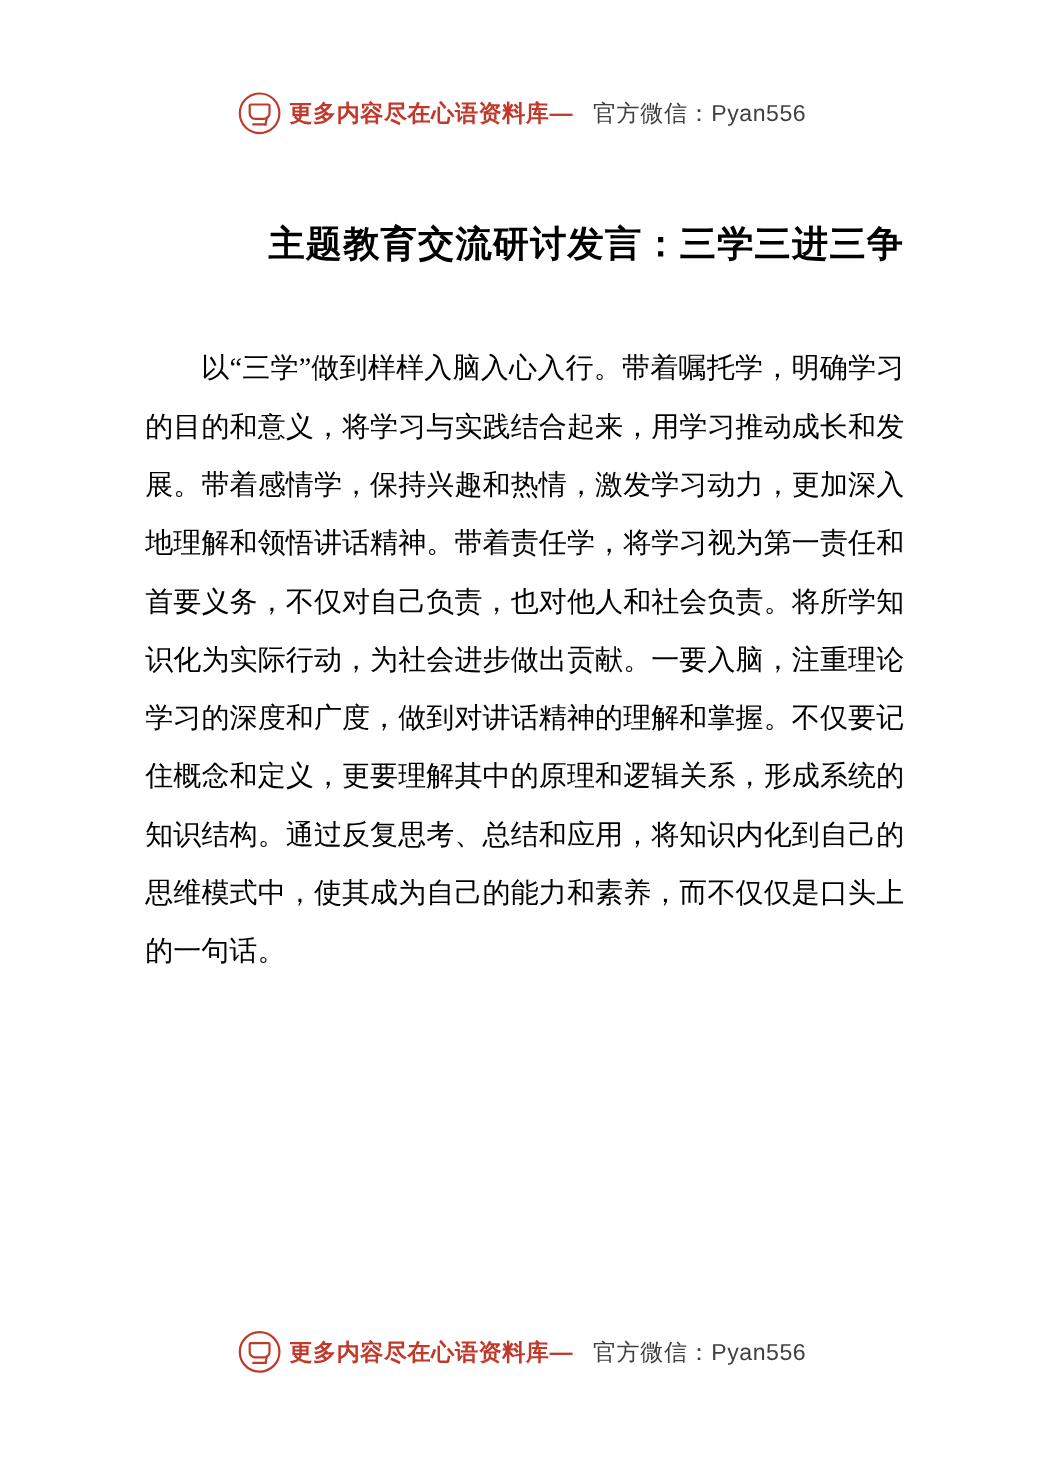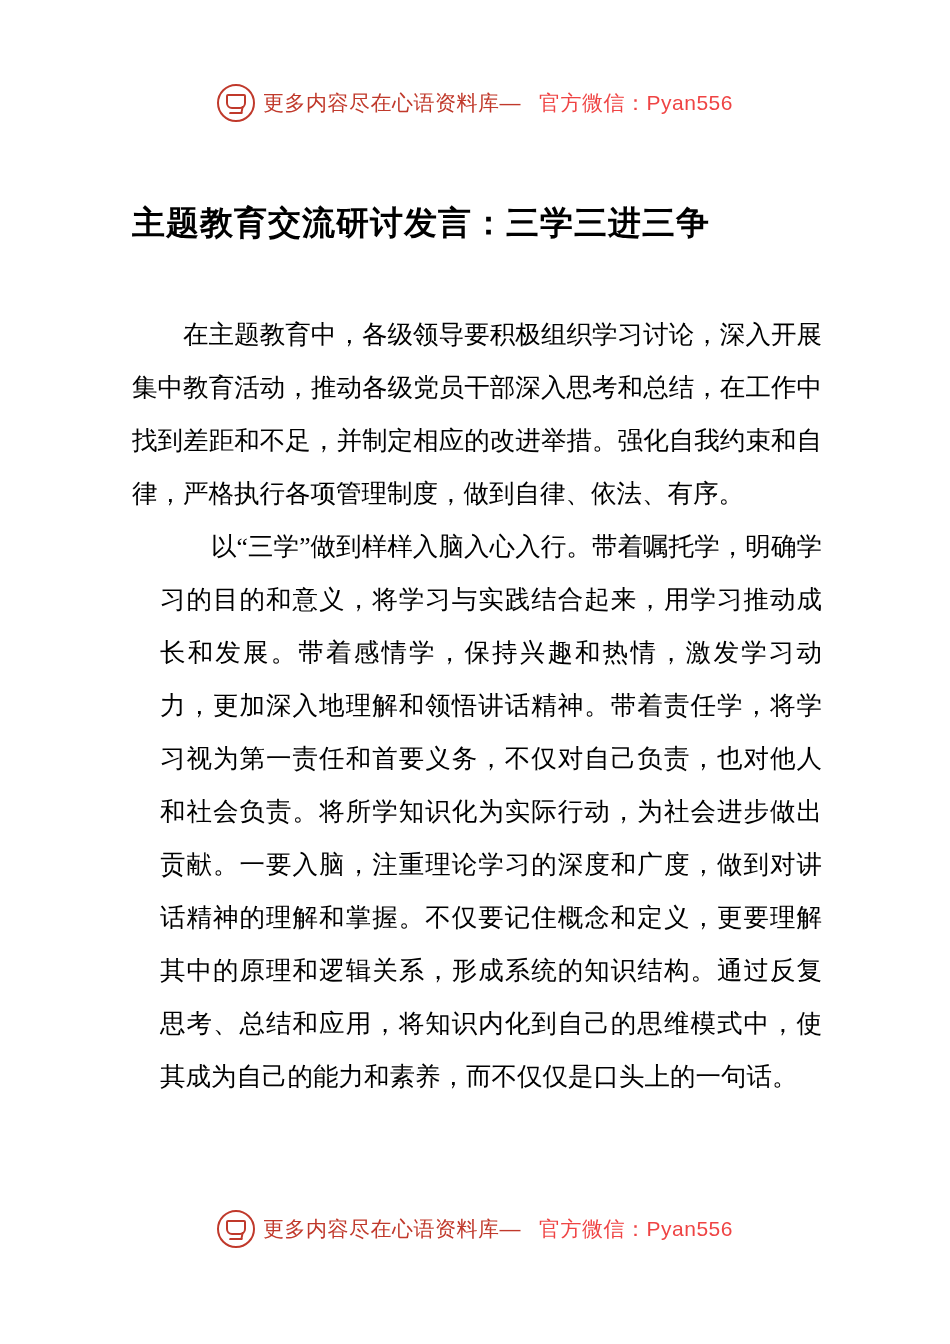--- a/index.html
+++ b/index.html
@@ -64,42 +64,42 @@
     width: 11px;
     height: 6px;
     border-bottom: 2px solid #c0392b;
     border-right: 2px solid #c0392b;
     transform: skewX(-12deg);
   }
 
   .banner-text-main {
     color: #c0392b;
     font-family: "Liberation Sans", sans-serif;
-    font-weight: normal;
+    font-weight: bold;
     font-size: 21px;
     letter-spacing: 0.5px;
   }
   .banner-text-sub {
-    color: #ef4444;
+    color: #404040;
     font-family: "Liberation Sans", sans-serif;
     font-size: 21px;
     letter-spacing: 0.5px;
     margin-left: 10px;
   }
 
   
   .doc {
     position: absolute;
     left: 132px;
     top: 200px;
     width: 690px;
   }
 
   .doc-title {
-    text-align: left;
+    text-align: right;
     font-size: 33px;
     font-weight: bold;
     letter-spacing: 1px;
     color: #000;
     margin: 0 0 62px 0;
     line-height: 1.4;
     font-family: "Liberation Serif", "DejaVu Serif", serif;
   }
 
   .para {
@@ -119,21 +119,20 @@
 <div class="page">
 
   <div class="banner banner-top">
     <div class="banner-logo"></div>
     <span class="banner-text-main">更多内容尽在心语资料库—</span>
     <span class="banner-text-sub">官方微信：Pyan556</span>
   </div>
 
   <div class="doc">
     <h1 class="doc-title">主题教育交流研讨发言：三学三进三争</h1>
-    <p class="para">在主题教育中，各级领导要积极组织学习讨论，深入开展集中教育活动，推动各级党员干部深入思考和总结，在工作中找到差距和不足，并制定相应的改进举措。强化自我约束和自律，严格执行各项管理制度，做到自律、依法、有序。</p>
     <p class="para">以“三学”做到样样入脑入心入行。带着嘱托学，明确学习的目的和意义，将学习与实践结合起来，用学习推动成长和发展。带着感情学，保持兴趣和热情，激发学习动力，更加深入地理解和领悟讲话精神。带着责任学，将学习视为第一责任和首要义务，不仅对自己负责，也对他人和社会负责。将所学知识化为实际行动，为社会进步做出贡献。一要入脑，注重理论学习的深度和广度，做到对讲话精神的理解和掌握。不仅要记住概念和定义，更要理解其中的原理和逻辑关系，形成系统的知识结构。通过反复思考、总结和应用，将知识内化到自己的思维模式中，使其成为自己的能力和素养，而不仅仅是口头上的一句话。</p>
   </div>
 
   <div class="banner banner-bottom">
     <div class="banner-logo"></div>
     <span class="banner-text-main">更多内容尽在心语资料库—</span>
     <span class="banner-text-sub">官方微信：Pyan556</span>
   </div>
 
 </div>

